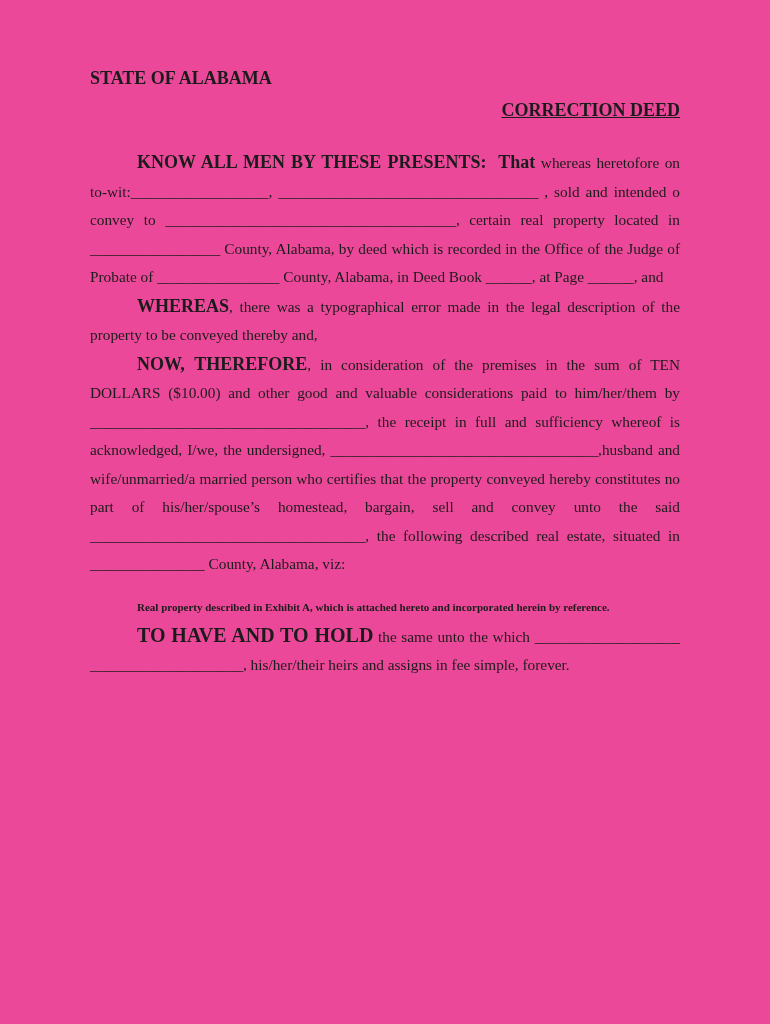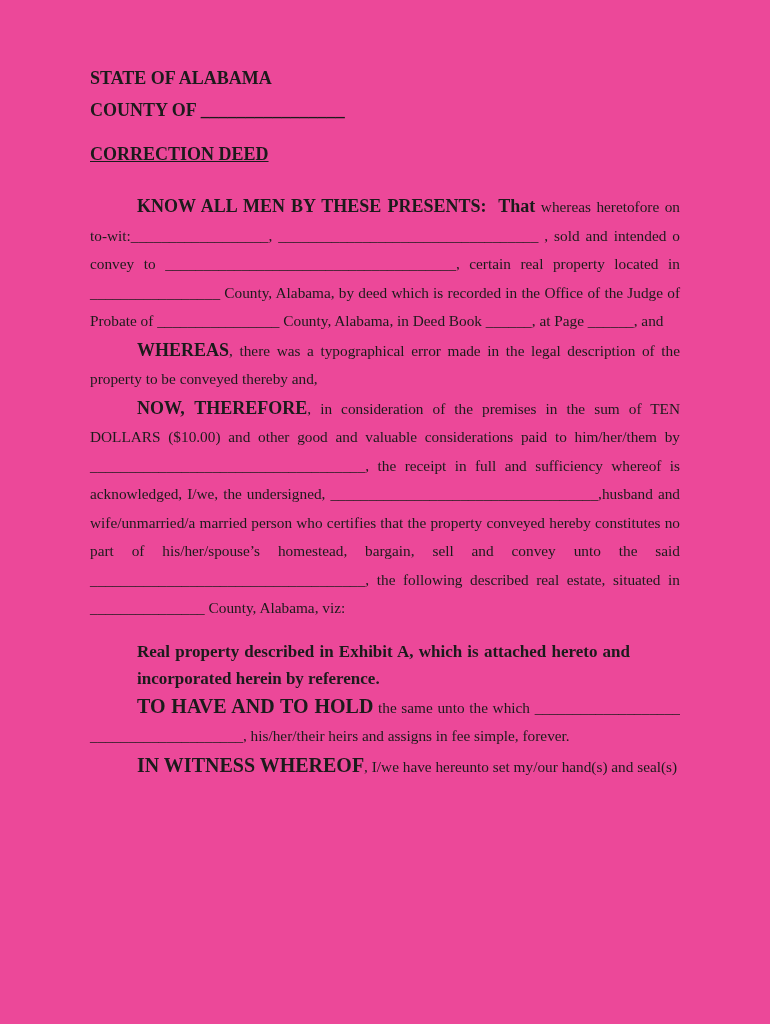--- a/index.html
+++ b/index.html
@@ -14,72 +14,70 @@
     overflow: hidden;
   }
   .hdr {
     margin: 0;
     font-weight: bold;
     font-size: 18px;
     line-height: 32px;
     text-align: left;
   }
   .title {
-    margin: 12px 0 22px 0;
+    margin: 0 0 22px 0;
     font-weight: bold;
     font-size: 18px;
     line-height: 32px;
-    text-align: left;
+    text-align: right;
   }
   .u { text-decoration: underline; }
   p.body {
     margin: 0;
     font-size: 15.3px;
     line-height: 28.5px;
     text-align: justify;
     text-indent: 47px;
   }
   .b { font-weight: normal; }
   .lead { font-weight: bold; font-size: 18px; }
   .lead-xl { font-weight: bold; font-size: 20px; }
   .p2 { margin-top: 13px; }
   .p3 { margin-top: 19px; }
   .p4 { margin-top: 19px; }
   .exhibit {
     margin: 15px 50px 0 47px;
     font-weight: bold;
-    font-size: 17px;
+    font-size: 11px;
     line-height: 27px;
     text-align: justify;
     text-indent: 0;
   }
   .p5 { margin-top: 17px; }
   .p6 { margin-top: 25px; }
 </style>
 </head>
 <body>
 
 <div class="page">
 
   <header>
     <p class="hdr"><span>STATE OF ALABAMA</span></p>
-    <p class="hdr"><span>COUNTY OF </span><span>________________</span></p>
     <p class="title"><span class="u">CORRECTION DEED</span></p>
   </header>
 
   <main>
 
     <p class="body"><span class="lead">KNOW ALL MEN BY THESE PRESENTS:&nbsp; That</span><span> whereas heretofore on to-wit:</span><span>__________________</span><span>, </span><span class="b">__________________________________</span><span> , sold and intended o convey to </span><span class="b">______________________________________</span><span>, certain real property located in </span><span>_________________</span><span> County, Alabama, by deed which is recorded in the Office of the Judge of Probate of </span><span>________________</span><span> County, Alabama, in Deed Book </span><span>______</span><span>, at Page </span><span>______</span><span>, and</span></p>
 
     <p class="body p2"><span class="lead">WHEREAS</span><span>, there was a typographical error made in the legal description of the property to be conveyed thereby and,</span></p>
 
 
     <p class="body p4"><span class="lead">NOW, THEREFORE</span><span>, in consideration of the premises in the sum of TEN DOLLARS ($10.00) and other good and valuable considerations paid to him/her/them by </span><span class="b">____________________________________</span><span>, the receipt in full and sufficiency whereof is acknowledged, I/we, the undersigned, </span><span class="b">___________________________________</span><span>,husband and wife/unmarried/a married person who certifies that the property conveyed hereby constitutes no part of his/her/spouse’s homestead, bargain, sell and convey unto the said </span><span class="b">____________________________________</span><span>, the following described real estate, situated in </span><span>_______________</span><span> County, Alabama, viz:</span></p>
 
     <p class="exhibit"><span>Real property described in Exhibit A, which is attached hereto and incorporated herein by reference.</span></p>
 
     <p class="body p5"><span class="lead-xl">TO HAVE AND TO HOLD</span><span> the same unto the which </span><span class="b">___________________</span><span> </span><span class="b">____________________</span><span>, his/her/their heirs and assigns in fee simple, forever.</span></p>
 
-    <p class="body p6"><span class="lead-xl">IN WITNESS WHEREOF</span><span>, I/we have hereunto set my/our hand(s) and seal(s)</span></p>
 
   </main>
 
 </div>
 
 </body></html>

